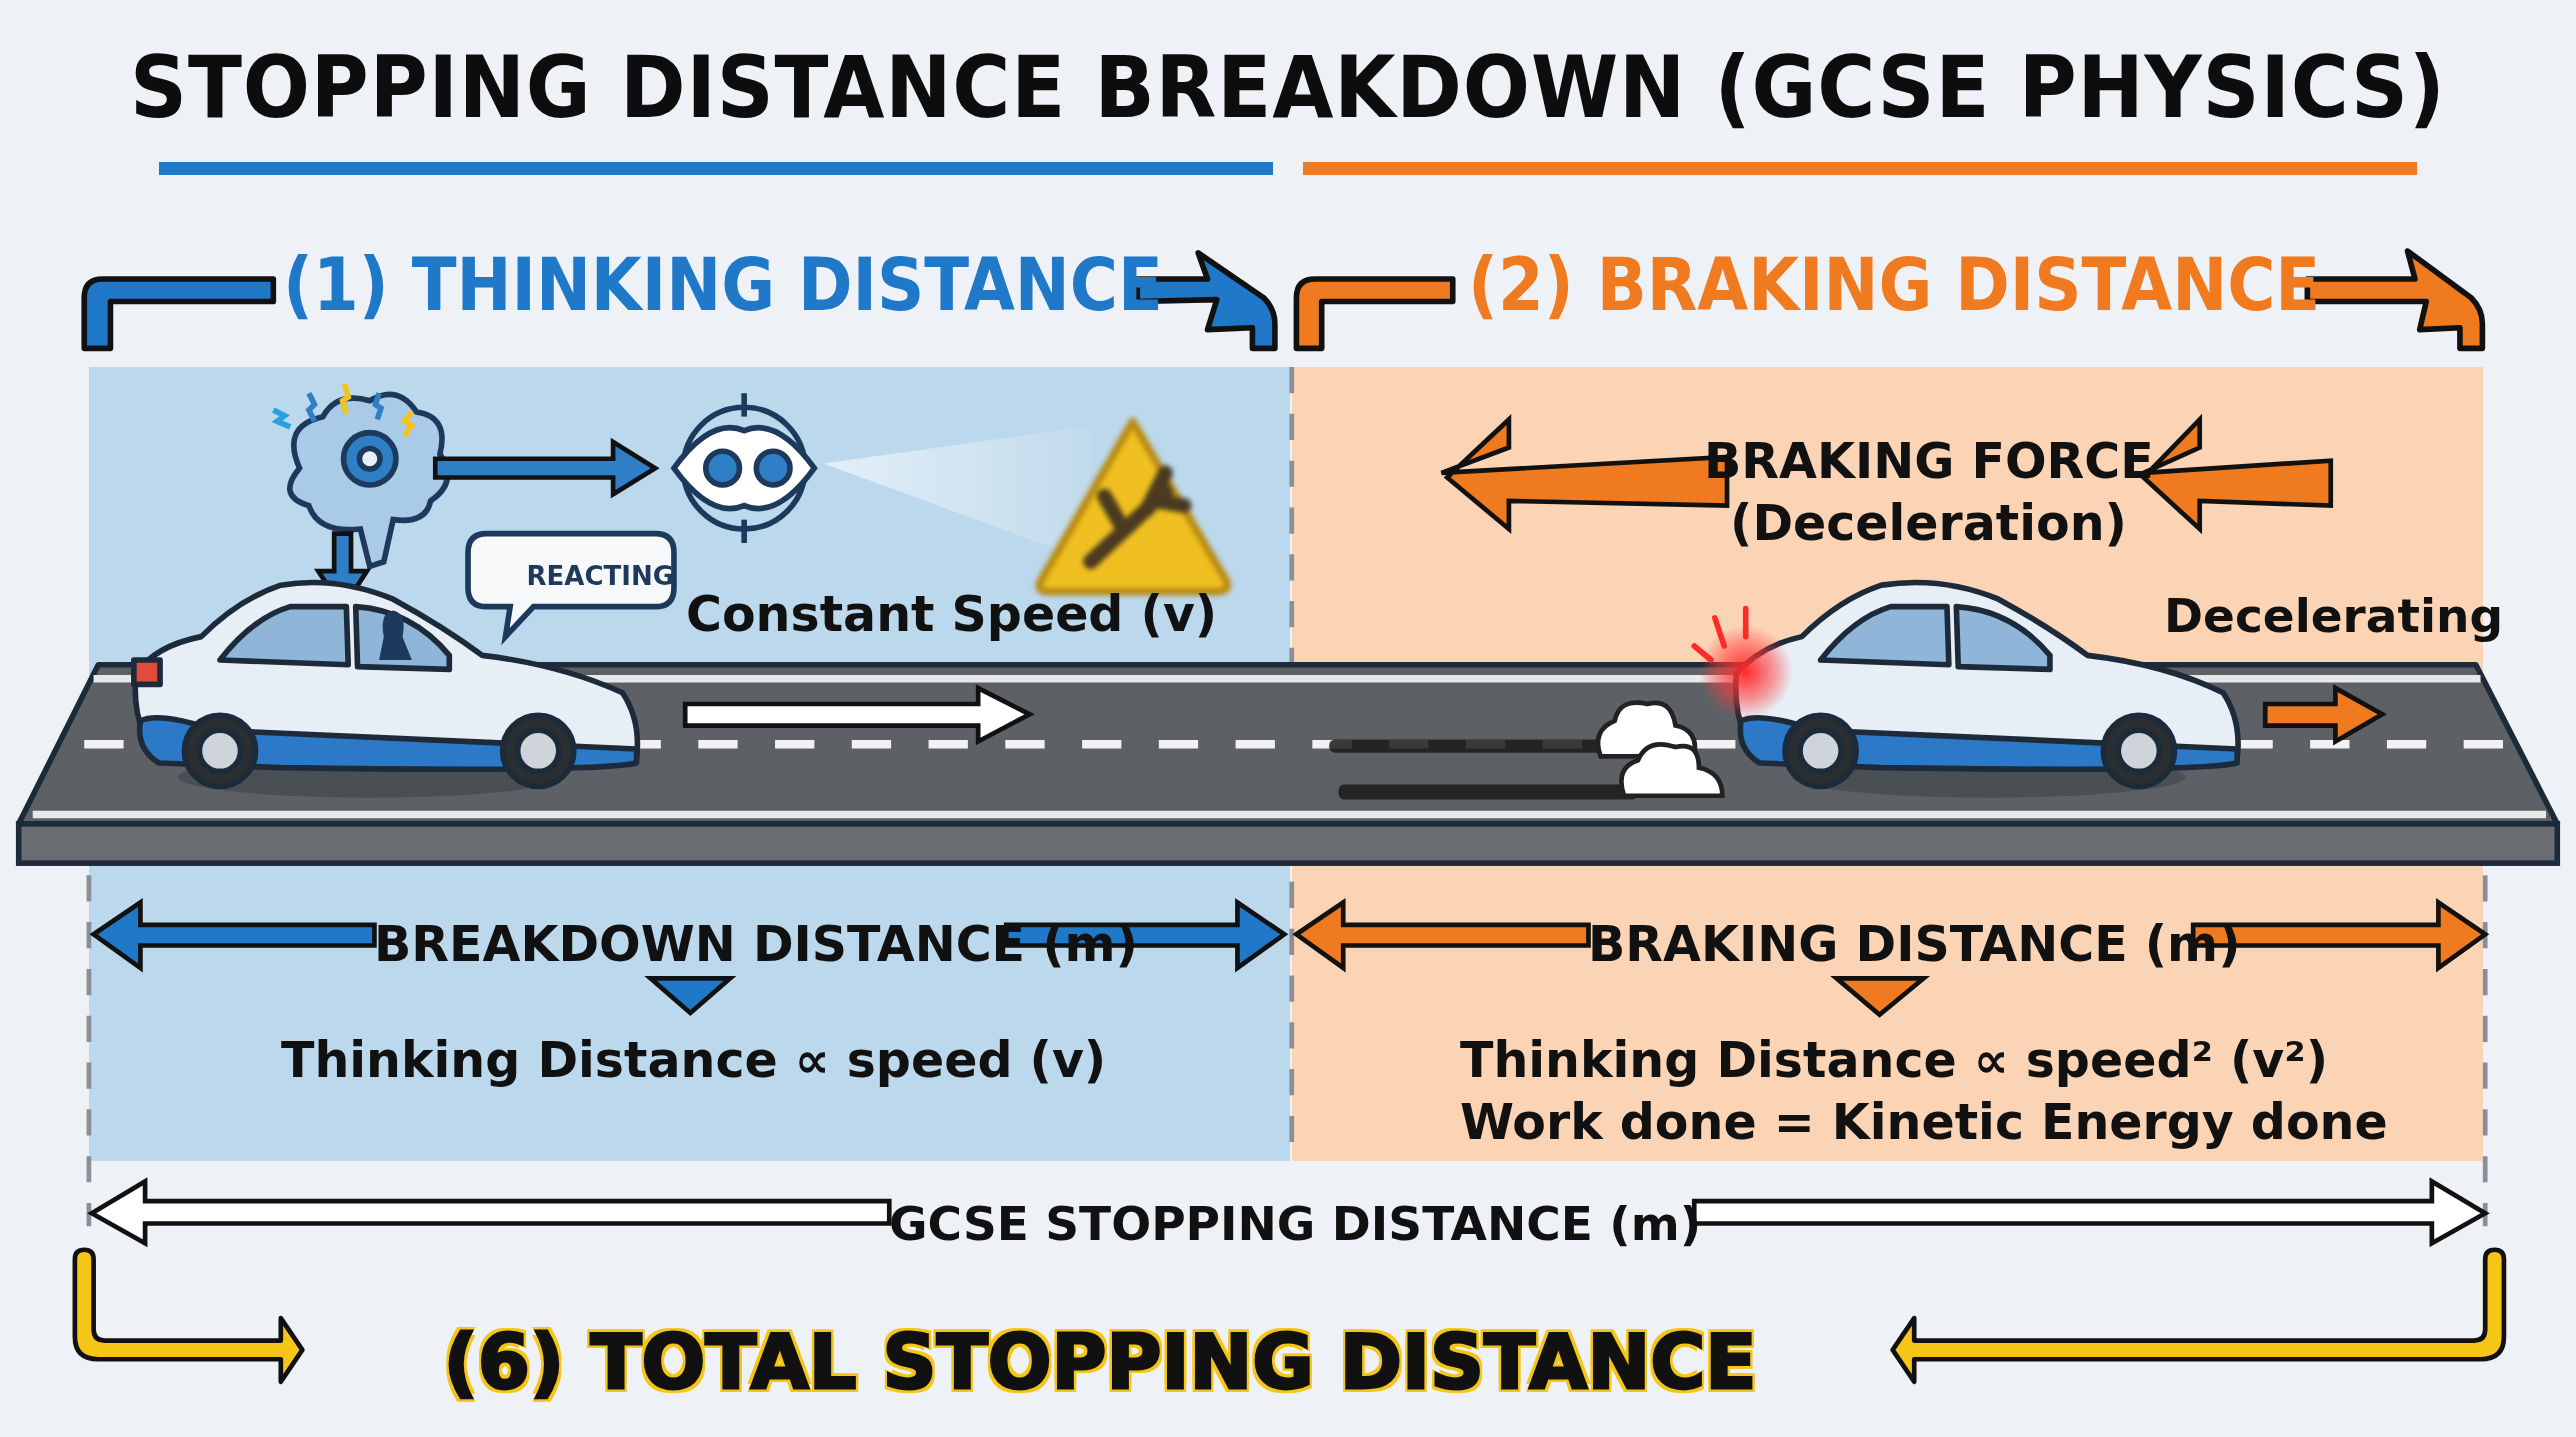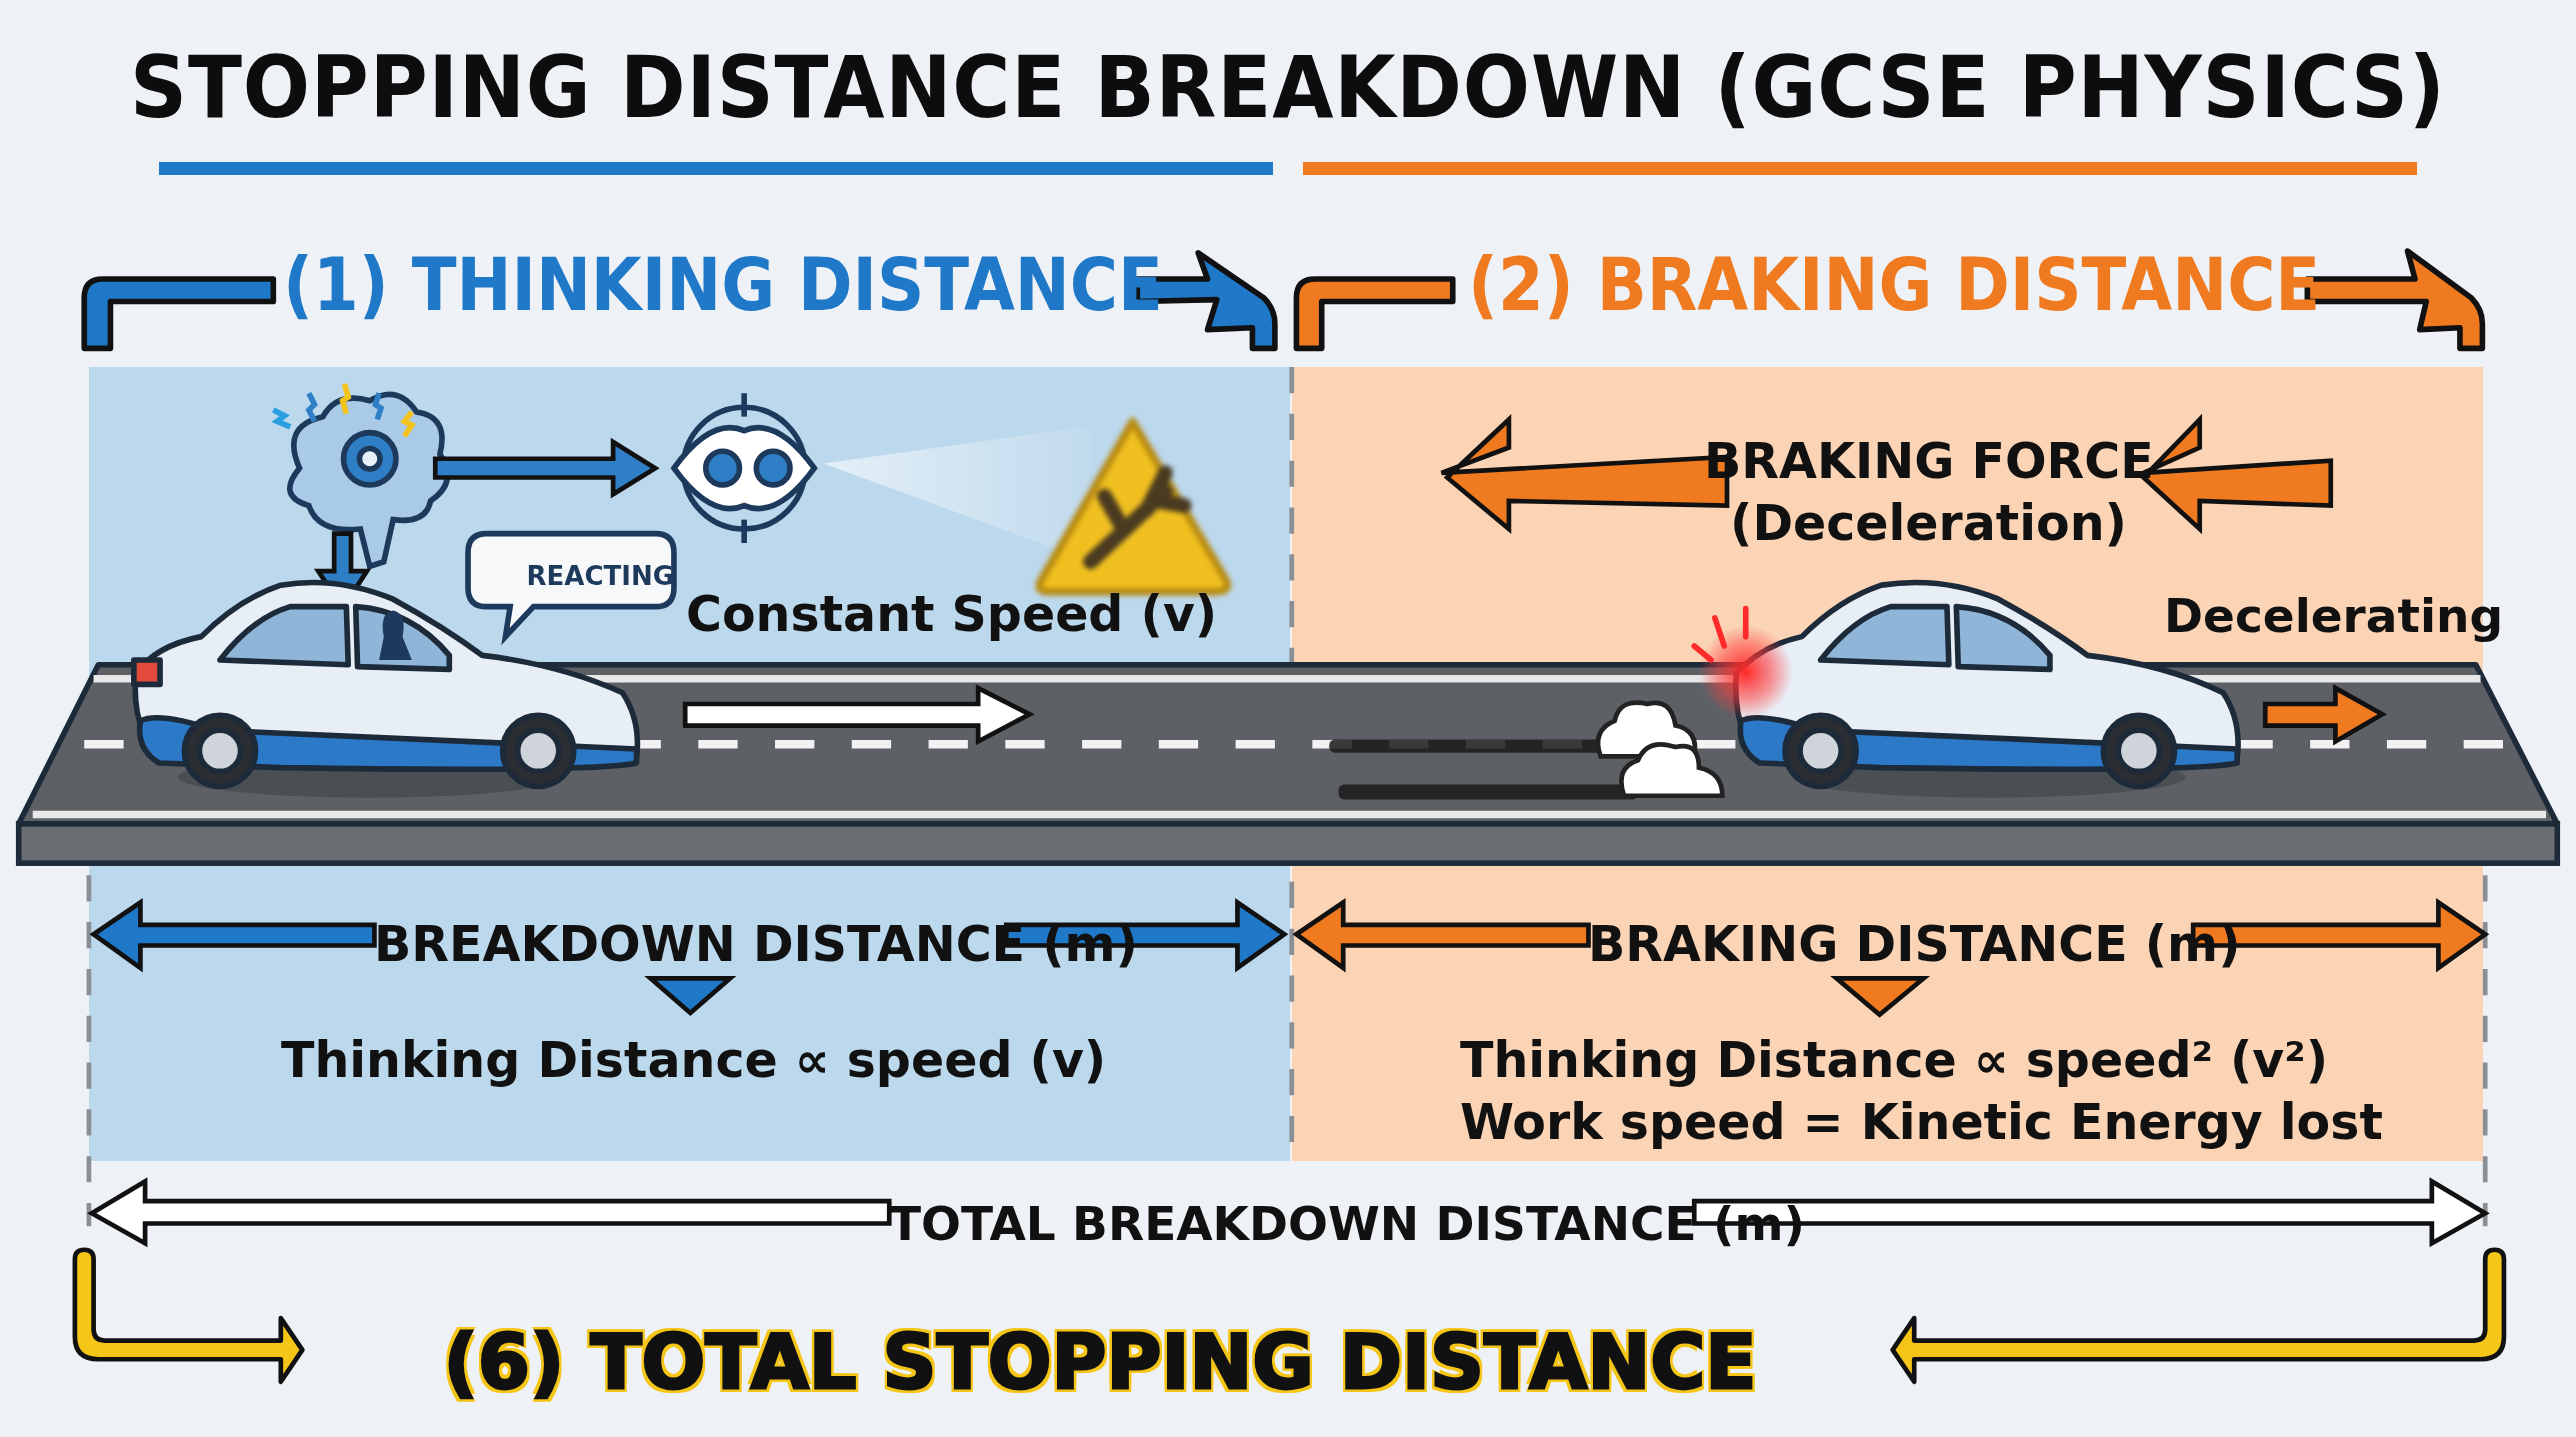--- a/index.html
+++ b/index.html
@@ -178,17 +178,17 @@
 <div class="abs label-dark" style="left:468px;top:549px;width:206px;text-align:right;font-size:26px;color:#1d3a5c;">REACTING</div>
 <div class="abs label-dark" style="left:686px;top:574px;font-size:49px;">Constant Speed (v)</div>
 <div class="abs label-dark center" style="left:374px;top:904px;width:632px;font-size:49px;">BREAKDOWN DISTANCE (m)</div>
 <div class="abs label-dark center" style="left:281px;top:1020px;width:819px;font-size:49px;">Thinking Distance ∝ speed (v)</div>
 
 <div class="abs label-dark center" style="left:1704px;top:421px;width:449px;font-size:49px;">BRAKING FORCE</div>
 <div class="abs label-dark center" style="left:1704px;top:483px;width:449px;font-size:49px;">(Deceleration)</div>
 <div class="abs label-dark" style="left:2164px;top:576px;font-size:47px;">Decelerating</div>
 <div class="abs label-dark center" style="left:1588px;top:904px;width:605px;font-size:49px;">BRAKING DISTANCE (m)</div>
 <div class="abs label-dark center" style="left:1460px;top:1020px;width:842px;font-size:49px;">Thinking Distance ∝ speed² (v²)</div>
-<div class="abs label-dark center" style="left:1460px;top:1082px;width:842px;font-size:49px;">Work speed = Kinetic Energy lost</div>
+<div class="abs label-dark center" style="left:1460px;top:1082px;width:842px;font-size:49px;">Work done = Kinetic Energy done</div>
 
-<div class="abs label-dark center" style="left:889px;top:1184px;width:805px;font-size:47px;">TOTAL BREAKDOWN DISTANCE (m)</div>
+<div class="abs label-dark center" style="left:889px;top:1184px;width:805px;font-size:47px;">GCSE STOPPING DISTANCE (m)</div>
 <div class="abs label-dark center" style="left:309px;top:1306px;width:1582px;font-size:75px;color:#111;-webkit-text-stroke:2.8px #111;text-shadow:0 0 0 #f5c518, 3.7px 3.7px 0 #f5c518, -3.7px -3.7px 0 #f5c518, 3.7px -3.7px 0 #f5c518, -3.7px 3.7px 0 #f5c518;">(6) TOTAL STOPPING DISTANCE</div>
 
 
 </body></html>

